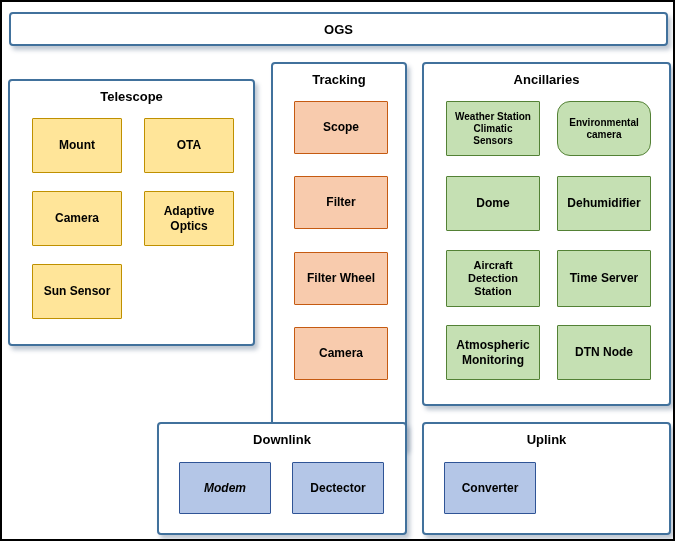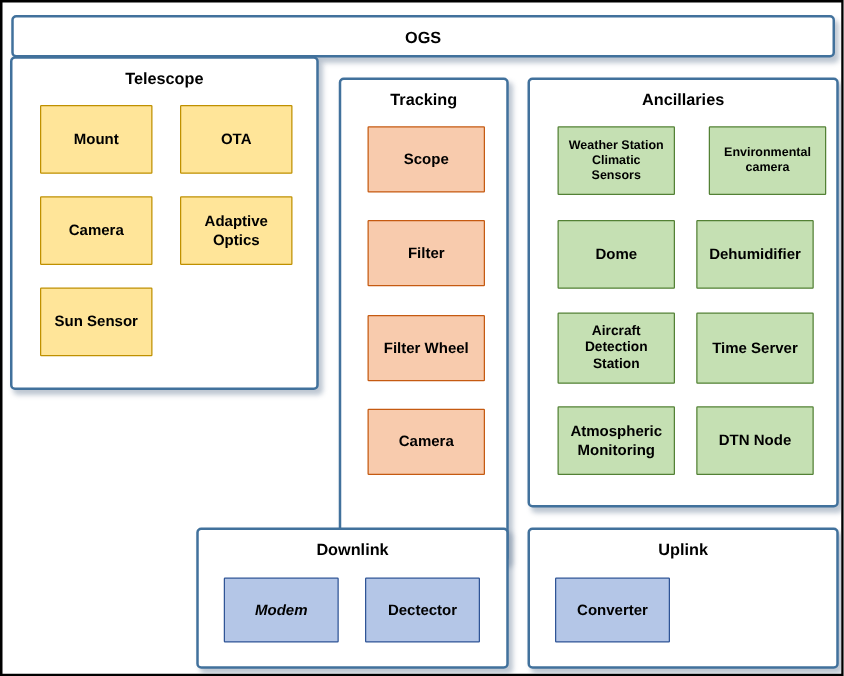--- a/index.html
+++ b/index.html
@@ -77,41 +77,41 @@
 </style>
 </head>
 <body>
 
 <div class="canvas">
 
   <div class="panel ogs-bar" style="left:7px; top:10px; width:659px; height:34px;">
     <span>OGS</span>
   </div>
 
-  <div class="panel" style="left:6px; top:43px; width:247px; height:267px;">
+  <div class="panel" style="left:6px; top:77px; width:247px; height:267px;">
     <div class="panel-title">Telescope</div>
     <div class="box yellow" style="left:22px; top:37px; width:90px; height:55px;">Mount</div>
     <div class="box yellow" style="left:134px; top:37px; width:90px; height:55px;">OTA</div>
     <div class="box yellow" style="left:22px; top:110px; width:90px; height:55px;">Camera</div>
     <div class="box yellow" style="left:134px; top:110px; width:90px; height:55px;">Adaptive Optics</div>
     <div class="box yellow" style="left:22px; top:183px; width:90px; height:55px;">Sun Sensor</div>
   </div>
 
   <div class="panel" style="left:269px; top:60px; width:136px; height:388px;">
     <div class="panel-title">Tracking</div>
     <div class="box orange" style="left:21px; top:37px; width:94px; height:53px;">Scope</div>
     <div class="box orange" style="left:21px; top:112px; width:94px; height:53px;">Filter</div>
     <div class="box orange" style="left:21px; top:188px; width:94px; height:53px;">Filter Wheel</div>
     <div class="box orange" style="left:21px; top:263px; width:94px; height:53px;">Camera</div>
   </div>
 
   <div class="panel" style="left:420px; top:60px; width:249px; height:344px;">
     <div class="panel-title">Ancillaries</div>
     <div class="box green small" style="left:22px; top:37px; width:94px; height:55px;">Weather Station Climatic Sensors</div>
-    <div class="box green small" style="left:143px; top:37px; width:94px; height:55px;">Environmental camera</div>
+    <div class="box green small" style="left:133px; top:37px; width:94px; height:55px;border-radius:13px;">Environmental camera</div>
     <div class="box green" style="left:22px; top:112px; width:94px; height:55px;">Dome</div>
     <div class="box green" style="left:133px; top:112px; width:94px; height:55px;">Dehumidifier</div>
     <div class="box green" style="left:22px; top:186px; width:94px; height:57px; font-size:11px;">Aircraft Detection Station</div>
     <div class="box green" style="left:133px; top:186px; width:94px; height:57px;">Time Server</div>
     <div class="box green" style="left:22px; top:261px; width:94px; height:55px;">Atmospheric Monitoring</div>
     <div class="box green" style="left:133px; top:261px; width:94px; height:55px;">DTN Node</div>
   </div>
 
   <div class="panel" style="left:155px; top:420px; width:250px; height:113px;">
     <div class="panel-title">Downlink</div>

